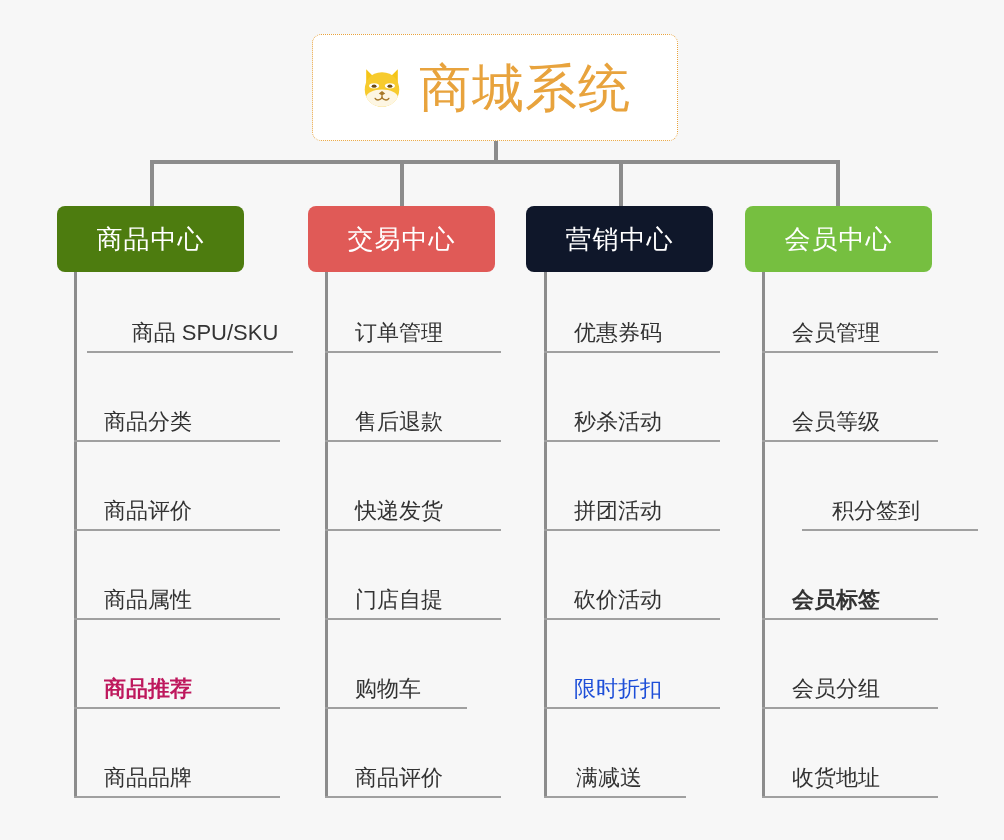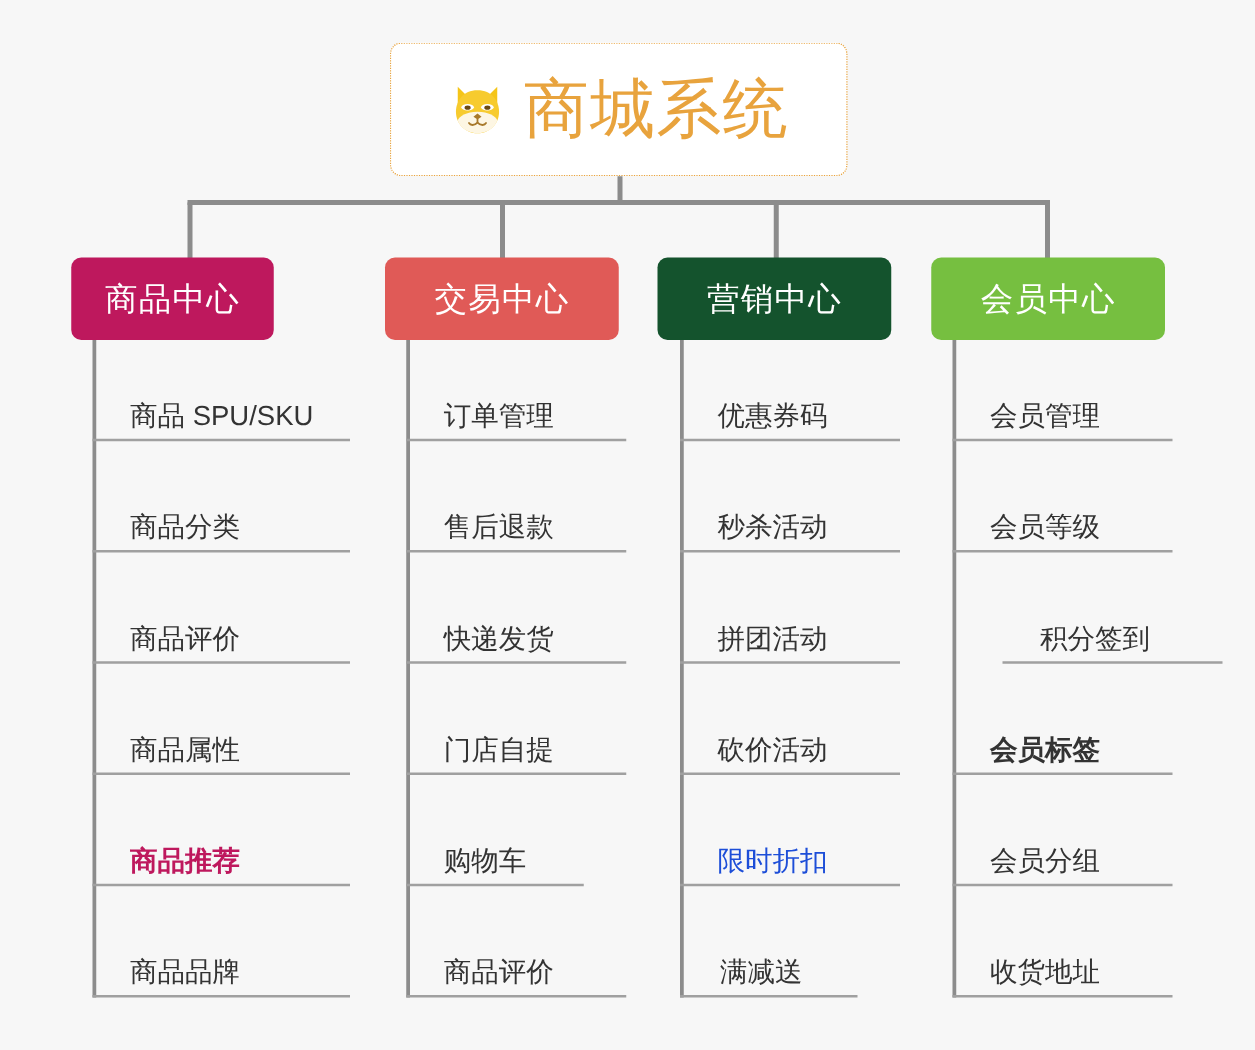--- a/index.html
+++ b/index.html
@@ -120,25 +120,25 @@
   </div>
 
   <div class="conn conn-stem-root"></div>
   <div class="conn conn-bus"></div>
   <div class="conn conn-drop" style="left:150px;"></div>
   <div class="conn conn-drop" style="left:400px;"></div>
   <div class="conn conn-drop" style="left:619px;"></div>
   <div class="conn conn-drop" style="left:836px;"></div>
 
   <div id="branch-layer">
-      <div class="cat-header" style="left: 57px; width: 162px; background: #be185d;">
+      <div class="cat-header" style="left: 57px; width: 187px; background: #4d7c0f;">
         <span>商品中心</span>
       </div>
       <div class="branch-spine" style="left: 74px; height: 526px; background: rgb(140, 140, 140);"></div>
-      <div class="leaf" style="left: 74px; top: 264px; width: 206px; border-bottom-color: rgb(160, 160, 160);">
+      <div class="leaf" style="left: 87px; top: 264px; width: 206px; border-bottom-color: rgb(160, 160, 160); justify-content: center;">
         <span class="leaf-label" style="color: rgb(51, 51, 51);">商品 SPU/SKU</span>
       </div>
       <div class="leaf" style="left: 74px; top: 353px; width: 206px; border-bottom-color: rgb(160, 160, 160);">
         <span class="leaf-label" style="color: rgb(51, 51, 51);">商品分类</span>
       </div>
       <div class="leaf" style="left: 74px; top: 442px; width: 206px; border-bottom-color: rgb(160, 160, 160);">
         <span class="leaf-label" style="color: rgb(51, 51, 51);">商品评价</span>
       </div>
       <div class="leaf" style="left: 74px; top: 531px; width: 206px; border-bottom-color: rgb(160, 160, 160);">
         <span class="leaf-label" style="color: rgb(51, 51, 51);">商品属性</span>
@@ -164,21 +164,21 @@
       </div>
       <div class="leaf" style="left: 325px; top: 531px; width: 176px; border-bottom-color: rgb(160, 160, 160);">
         <span class="leaf-label" style="color: rgb(51, 51, 51);">门店自提</span>
       </div>
       <div class="leaf" style="left: 325px; top: 620px; width: 142px; border-bottom-color: rgb(160, 160, 160);">
         <span class="leaf-label" style="color: rgb(51, 51, 51);">购物车</span>
       </div>
       <div class="leaf" style="left: 325px; top: 709px; width: 176px; border-bottom-color: rgb(160, 160, 160);">
         <span class="leaf-label" style="color: rgb(51, 51, 51);">商品评价</span>
       </div>
-      <div class="cat-header" style="left: 526px; width: 187px; background: #14532d;">
+      <div class="cat-header" style="left: 526px; width: 187px; background: #0f172a;">
         <span>营销中心</span>
       </div>
       <div class="branch-spine" style="left: 544px; height: 526px; background: rgb(140, 140, 140);"></div>
       <div class="leaf" style="left: 544px; top: 264px; width: 176px; border-bottom-color: rgb(160, 160, 160);">
         <span class="leaf-label" style="color: rgb(51, 51, 51);">优惠券码</span>
       </div>
       <div class="leaf" style="left: 544px; top: 353px; width: 176px; border-bottom-color: rgb(160, 160, 160);">
         <span class="leaf-label" style="color: rgb(51, 51, 51);">秒杀活动</span>
       </div>
       <div class="leaf" style="left: 544px; top: 442px; width: 176px; border-bottom-color: rgb(160, 160, 160);">

